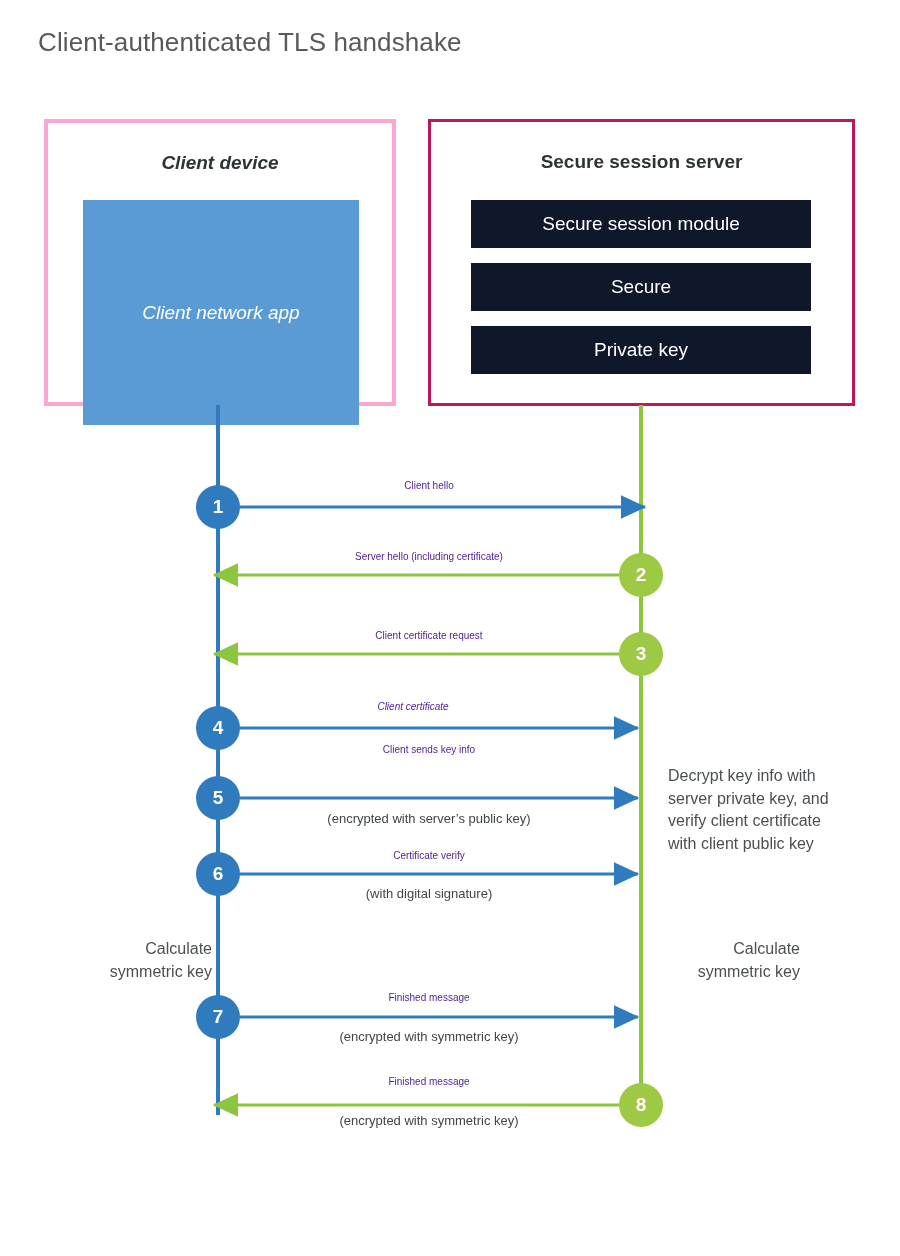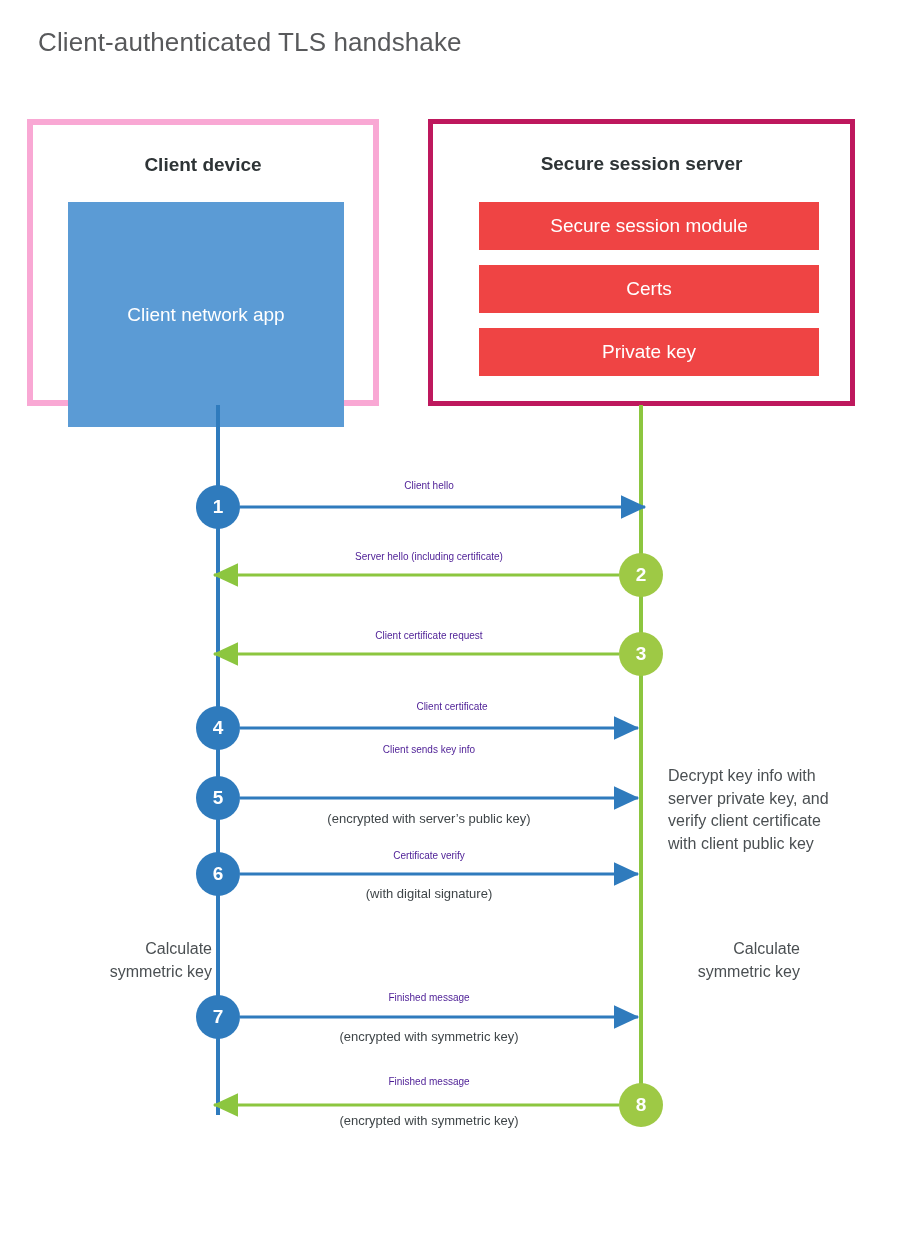--- a/index.html
+++ b/index.html
@@ -40,32 +40,33 @@
     white-space: nowrap;
   }
 
   
   .party-box {
     position: absolute;
     box-sizing: border-box;
     background: #ffffff;
   }
   #client-box {
-    left: 27px;
+    left: 44px;
     top: 119px;
     width: 352px;
     height: 287px;
-    border: 6px solid #f9a8d4;
+    border: 4px solid #f9a8d4;
+    font-style: italic;
   }
   #server-box {
     left: 428px;
     top: 119px;
     width: 427px;
     height: 287px;
-    border: 5px solid #be185d;
+    border: 3px solid #be185d;
   }
   .party-title {
     position: absolute;
     left: 0;
     right: 0;
     top: 29px;
     text-align: center;
     font-size: 19px;
     font-weight: bold;
     color: #2e3436;
@@ -82,24 +83,24 @@
     line-height: 1.25;
   }
   #client-app-block {
     left: 35px;
     top: 77px;
     width: 276px;
     height: 225px;
     background: #5b9bd5;
   }
   .server-slot {
-    left: 46px;
+    left: 40px;
     width: 340px;
     height: 48px;
-    background: #ef4444;
+    background: #0f172a;
   }
   #server-slot-0 { top: 78px; }
   #server-slot-1 { top: 141px; }
   #server-slot-2 { top: 204px; }
 
   
   .step-badge {
     position: absolute;
     width: 44px;
     height: 44px;
@@ -156,21 +157,21 @@
   <div class="page-title">Client-authenticated TLS handshake</div>
 
   <div class="party-box" id="client-box">
     <div class="party-title">Client device</div>
     <div class="inner-block" id="client-app-block">Client network app</div>
   </div>
 
   <div class="party-box" id="server-box">
     <div class="party-title">Secure session server</div>
     <div class="inner-block server-slot" id="server-slot-0">Secure session module</div>
-    <div class="inner-block server-slot" id="server-slot-1">Certs</div>
+    <div class="inner-block server-slot" id="server-slot-1">Secure</div>
     <div class="inner-block server-slot" id="server-slot-2">Private key</div>
   </div>
 
   <svg class="diagram" viewBox="0 0 900 1256">
     <defs>
       <marker id="arrow-blue" markerWidth="9" markerHeight="9" refX="8" refY="4.5" orient="auto" markerUnits="strokeWidth">
         <path d="M0,0.6 L8.4,4.5 L0,8.4 z" fill="#2f7bbd"></path>
       </marker>
       <marker id="arrow-green" markerWidth="9" markerHeight="9" refX="8" refY="4.5" orient="auto" markerUnits="strokeWidth">
         <path d="M0,0.6 L8.4,4.5 L0,8.4 z" fill="#8cc63f"></path>
@@ -206,21 +207,21 @@
   <div class="step-badge client-side" style="left:196px; top:852px;">6</div>
   <div class="step-badge client-side" style="left:196px; top:995px;">7</div>
   <div class="step-badge server-side" style="left:619px; top:1083px;">8</div>
 
   <div class="msg-label" style="left:429px; top:480px;">Client hello</div>
 
   <div class="msg-label" style="left:429px; top:551px;">Server hello (including certificate)</div>
 
   <div class="msg-label" style="left:429px; top:630px;">Client certificate request</div>
 
-  <div class="msg-label" style="left:452px; top:701px;">Client certificate</div>
+  <div class="msg-label" style="left:413px; top:701px;font-style:italic;">Client certificate</div>
 
   <div class="msg-label" style="left:429px; top:744px;">Client sends key info</div>
   <div class="msg-sublabel" style="left:429px; top:811px;">(encrypted with server’s public key)</div>
 
   <div class="msg-label" style="left:429px; top:850px;">Certificate verify</div>
   <div class="msg-sublabel" style="left:429px; top:886px;">(with digital signature)</div>
 
   <div class="msg-label" style="left:429px; top:992px;">Finished message</div>
   <div class="msg-sublabel" style="left:429px; top:1029px;">(encrypted with symmetric key)</div>
 

